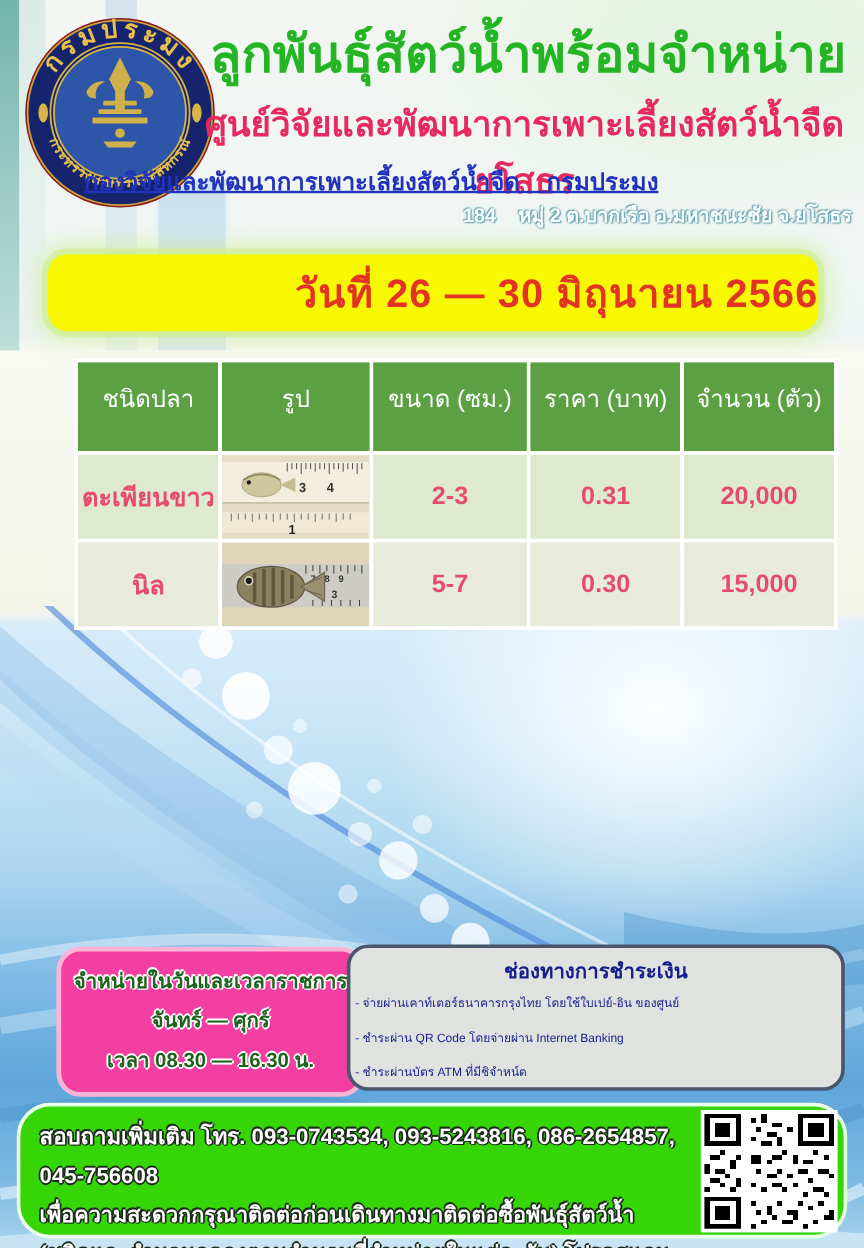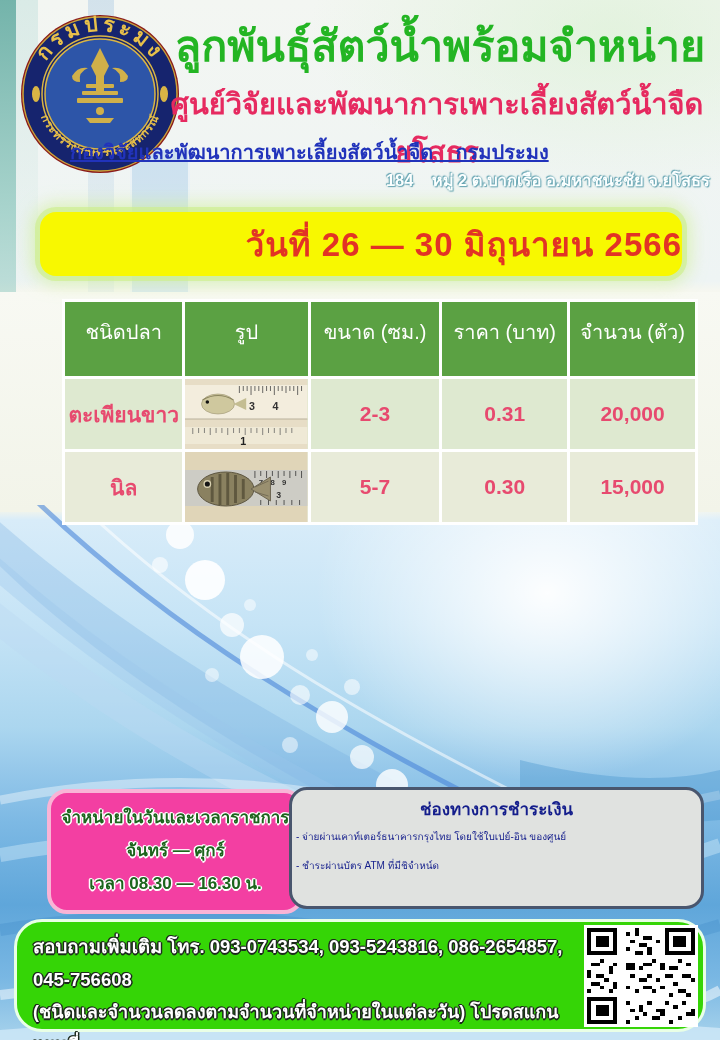--- a/index.html
+++ b/index.html
@@ -270,26 +270,28 @@
 
   <div class="abs sale-box">
     <div>จำหน่ายในวันและเวลาราชการ</div>
     <div>จันทร์ — ศุกร์</div>
     <div>เวลา 08.30 — 16.30 น.</div>
   </div>
 
   <div class="abs pay-box">
     <div class="pay-title">ช่องทางการชำระเงิน</div>
     <div class="pay-item">- จ่ายผ่านเคาท์เตอร์ธนาคารกรุงไทย โดยใช้ใบเปย์-อิน ของศูนย์</div>
+    <div class="pay-item">- ชำระผ่าน QR Code โดยจ่ายผ่าน Internet Banking</div>
     <div class="pay-item">- ชำระผ่านบัตร ATM ที่มีชิจำหน์ด</div>
   </div>
 
   <div class="abs contact-bar">
     <div class="contact-text">
       <div class="l1">สอบถามเพิ่มเติม โทร. 093-0743534, 093-5243816, 086-2654857, 045-756608</div>
+      <div class="l2">เพื่อความสะดวกกรุณาติดต่อก่อนเดินทางมาติดต่อซื้อพันธุ์สัตว์น้ำ</div>
       <div class="l3">
         <span>(ชนิดและจำนวนลดลงตามจำนวนที่จำหน่ายในแต่ละวัน) โปรดสแกนแผนที่</span>
 
       </div>
     </div>
     <div class="qr-wrap">
       <svg width="108" height="96" viewBox="0 0 25 25" preserveAspectRatio="none" shape-rendering="crispEdges">
         <rect width="25" height="25" fill="#fff"></rect>
         <g fill="#000">
           <rect x="0" y="0" width="7" height="7"></rect>

